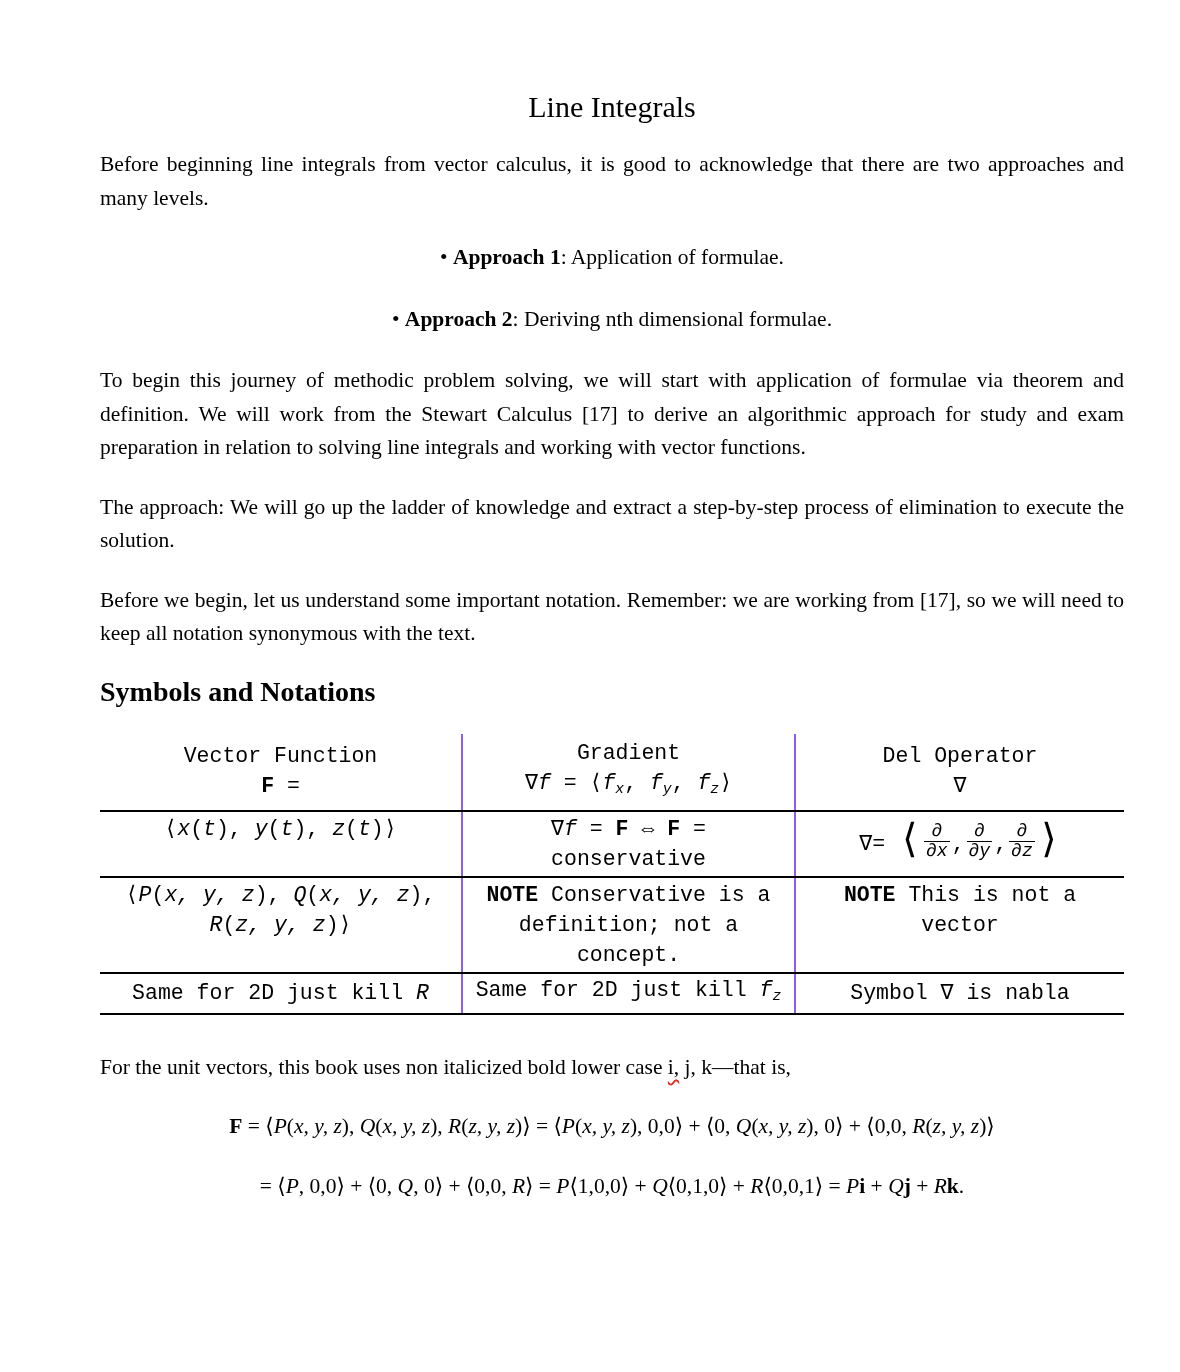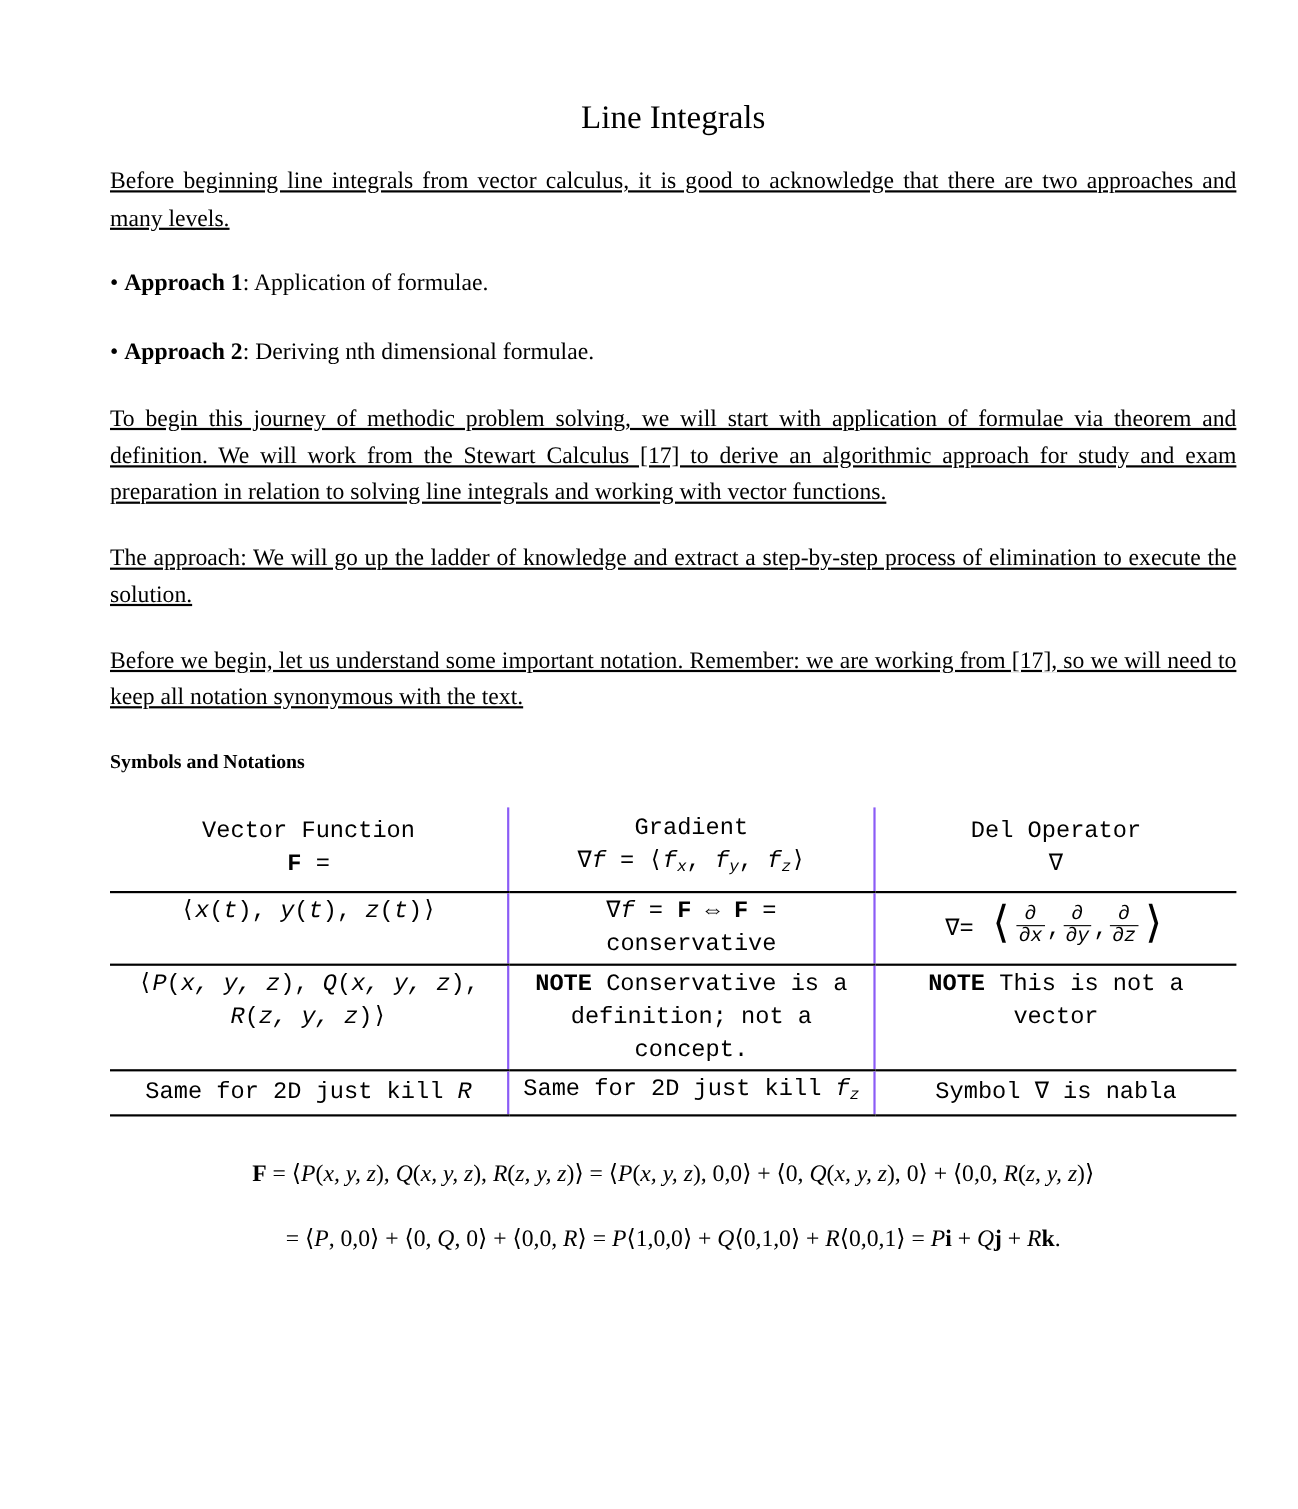--- a/index.html
+++ b/index.html
@@ -13,23 +13,23 @@
     width: 1180px; height: 1372px;
     padding: 42px 56px 0 100px;
     font-size: 21.5px; line-height: 33.5px;
     overflow: hidden;
     margin-top: 46px;
   }
   .title {
     font-size: 30px; font-weight: normal; text-align: center;
     line-height: 38px; margin: 0 0 22px 0;
   }
-  .para  { margin: 0 0 26px 0; text-align: justify; text-decoration: underline; }
-  .bullet{ margin: 0 0 28px 0; text-align: left; }
-  .subhead { font-size: 18px; font-weight: bold; line-height: 30px; margin: 0 0 27px 0; }
+  .para  { margin: 0 0 26px 0; text-align: justify; }
+  .bullet{ margin: 0 0 28px 0; text-align: center; }
+  .subhead { font-size: 28px; font-weight: bold; line-height: 30px; margin: 0 0 27px 0; }
 
   table.notation {
     border-collapse: collapse; width: 1024px; table-layout: fixed;
     margin: 0 0 36px 0;
   }
   .notation th, .notation td {
     text-align: center; padding: 2px 8px; font-weight: normal; line-height: 30px; font-family: Liberation Mono, monospace;
   }
   .notation th + th, .notation td + td { border-left: 2px solid #8b5cf6; }
   .notation thead th { border-bottom: 2.5px solid #000; vertical-align: middle; padding: 4px 8px 6px; }
@@ -113,19 +113,20 @@
         <td class="va-top"><span class="m-b">NOTE</span><span class="m-up"> This is not a vector</span></td>
       </tr>
       <tr class="r3">
         <td class="va-middle"><span class="m-up">Same for 2D just kill </span><span class="m-it">R</span></td>
         <td class="va-middle"><span class="m-up">Same for 2D just kill </span><span class="m-it">f</span><span class="m-sub">z</span></td>
         <td class="va-middle"><span class="m-up">Symbol ∇ is nabla</span></td>
       </tr>
     </tbody>
   </table>
 
+  <p class="para"><span class="m-up">For the unit vectors, this book uses non italicized bold lower case </span><span class="m-sq">i,</span><span class="m-up"> j, k—that is,</span></p>
 
 
 
   <div class="eq"><span class="m-b">F</span><span class="m-up"> = ⟨</span><span class="m-it">P</span><span class="m-up">(</span><span class="m-it">x, y, z</span><span class="m-up">), </span><span class="m-it">Q</span><span class="m-up">(</span><span class="m-it">x, y, z</span><span class="m-up">), </span><span class="m-it">R</span><span class="m-up">(</span><span class="m-it">z, y, z</span><span class="m-up">)⟩ = ⟨</span><span class="m-it">P</span><span class="m-up">(</span><span class="m-it">x, y, z</span><span class="m-up">), 0,0⟩ + ⟨0, </span><span class="m-it">Q</span><span class="m-up">(</span><span class="m-it">x, y, z</span><span class="m-up">), 0⟩ + ⟨0,0, </span><span class="m-it">R</span><span class="m-up">(</span><span class="m-it">z, y, z</span><span class="m-up">)⟩</span></div>
   <div class="eq"><span class="m-up">= ⟨</span><span class="m-it">P</span><span class="m-up">, 0,0⟩ + ⟨0, </span><span class="m-it">Q</span><span class="m-up">, 0⟩ + ⟨0,0, </span><span class="m-it">R</span><span class="m-up">⟩ = </span><span class="m-it">P</span><span class="m-up">⟨1,0,0⟩ + </span><span class="m-it">Q</span><span class="m-up">⟨0,1,0⟩ + </span><span class="m-it">R</span><span class="m-up">⟨0,0,1⟩ = </span><span class="m-it">P</span><span class="m-b">i</span><span class="m-up"> + </span><span class="m-it">Q</span><span class="m-b">j</span><span class="m-up"> + </span><span class="m-it">R</span><span class="m-b">k</span><span class="m-up">.</span></div>
 
 </div>
 
 </body></html>

